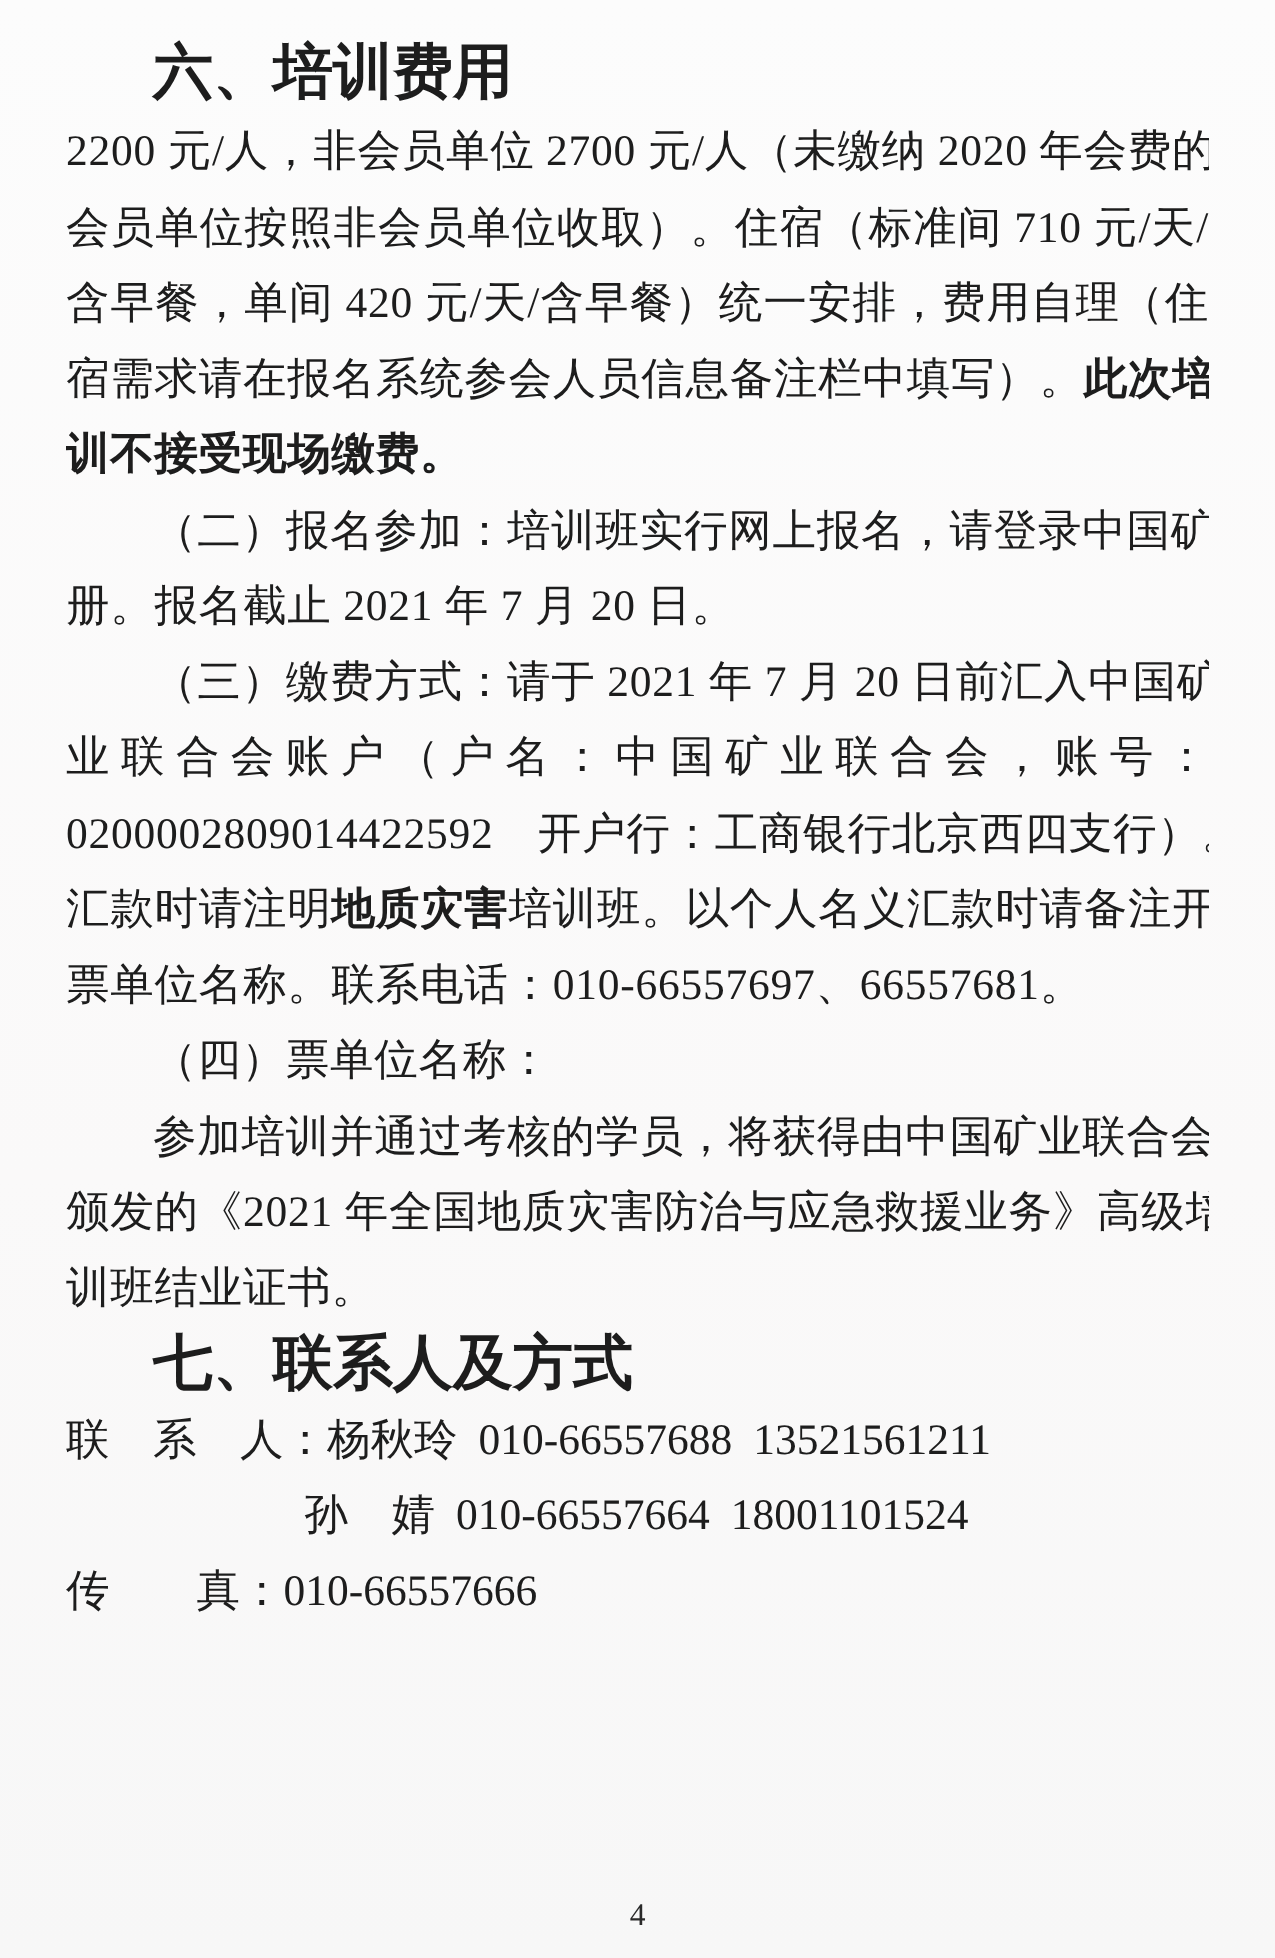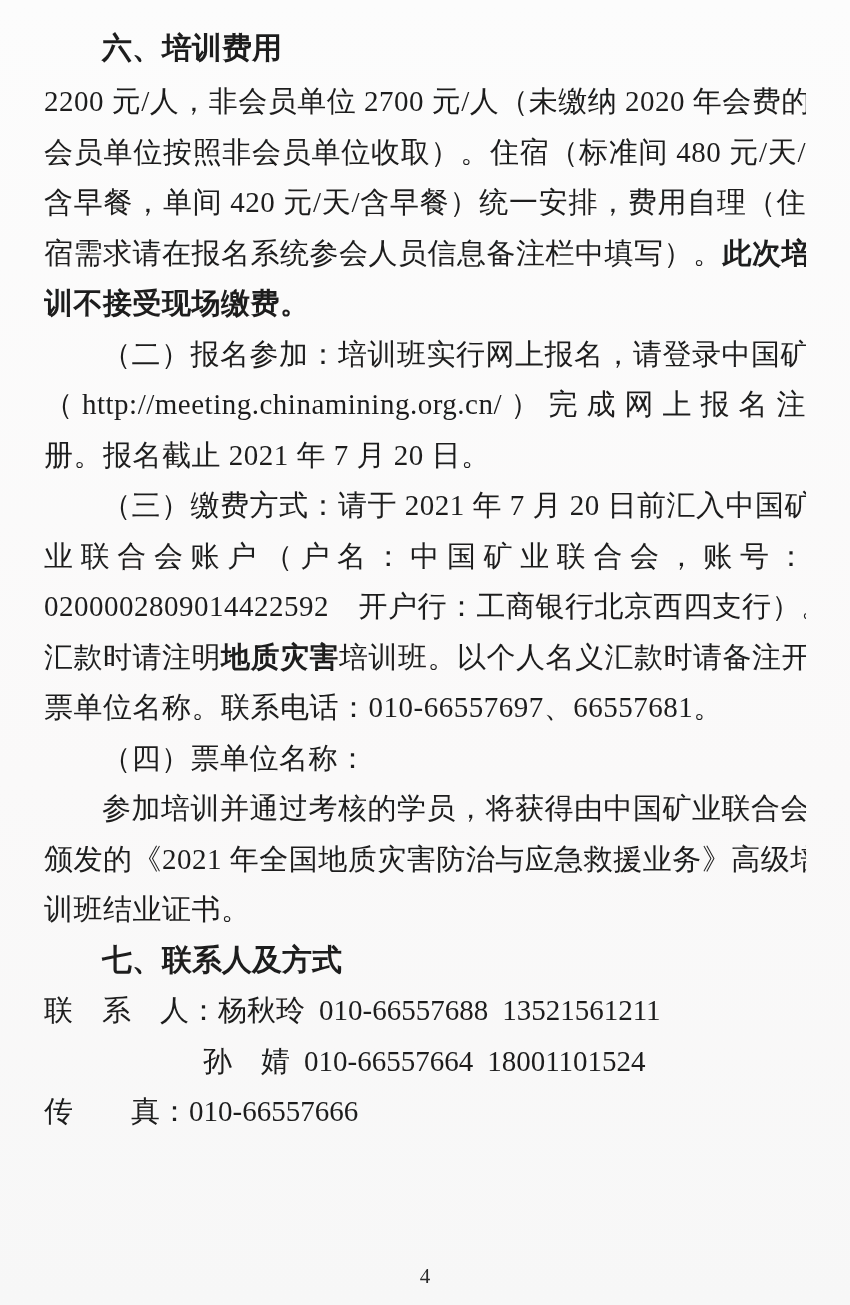--- a/index.html
+++ b/index.html
@@ -34,21 +34,21 @@
   }
   .tline.end {
     text-align:center;
     text-align-last:left;
   }
   .ind { text-indent:58px; }
   .b { font-weight:bold; }
   .heading {
     font-family:"Liberation Sans","DejaVu Sans",sans-serif;
     font-weight:bold;
-    font-size:30px;
+    font-size:40px;
     line-height:56px;
     height:56px;
     padding-left:58px;
     text-align:left;
     text-align-last:left;
     white-space:nowrap;
   }
   .heading.h7 {
     line-height:50.5px;
     height:50.5px;
@@ -73,27 +73,26 @@
 </style>
 </head>
 <body>
 
 <div class="page">
   <div class="content">
 
     <div class="heading">六、培训费用</div>
 
     <div class="tline">2200 元/人，非会员单位 2700 元/人（未缴纳 2020 年会费的</div>
-    <div class="tline">会员单位按照非会员单位收取）。住宿（标准间 480 元/天/</div>
+    <div class="tline">会员单位按照非会员单位收取）。住宿（标准间 710 元/天/</div>
     <div class="tline">含早餐，单间 420 元/天/含早餐）统一安排，费用自理（住</div>
     <div class="tline"><span>宿需求请在报名系统参会人员信息备注栏中填写）。</span><span class="b">此次培</span></div>
     <div class="tline end b">训不接受现场缴费。</div>
 
     <div class="tline ind">（二）报名参加：培训班实行网上报名，请登录中国矿</div>
-    <div class="tline">（http://meeting.chinamining.org.cn/）完成网上报名注</div>
     <div class="tline end">册。报名截止 2021 年 7 月 20 日。</div>
 
     <div class="tline ind">（三）缴费方式：请于 2021 年 7 月 20 日前汇入中国矿</div>
     <div class="tline">业联合会账户（户名：中国矿业联合会，账号：</div>
     <div class="tline">0200002809014422592　开户行：工商银行北京西四支行）。</div>
     <div class="tline"><span>汇款时请注明</span><span class="b">地质灾害</span><span>培训班。以个人名义汇款时请备注开</span></div>
     <div class="tline end">票单位名称。联系电话：010-66557697、66557681。</div>
 
     <div class="tline end ind">（四）票单位名称：</div>
     <div class="tline ind">参加培训并通过考核的学员，将获得由中国矿业联合会</div>

